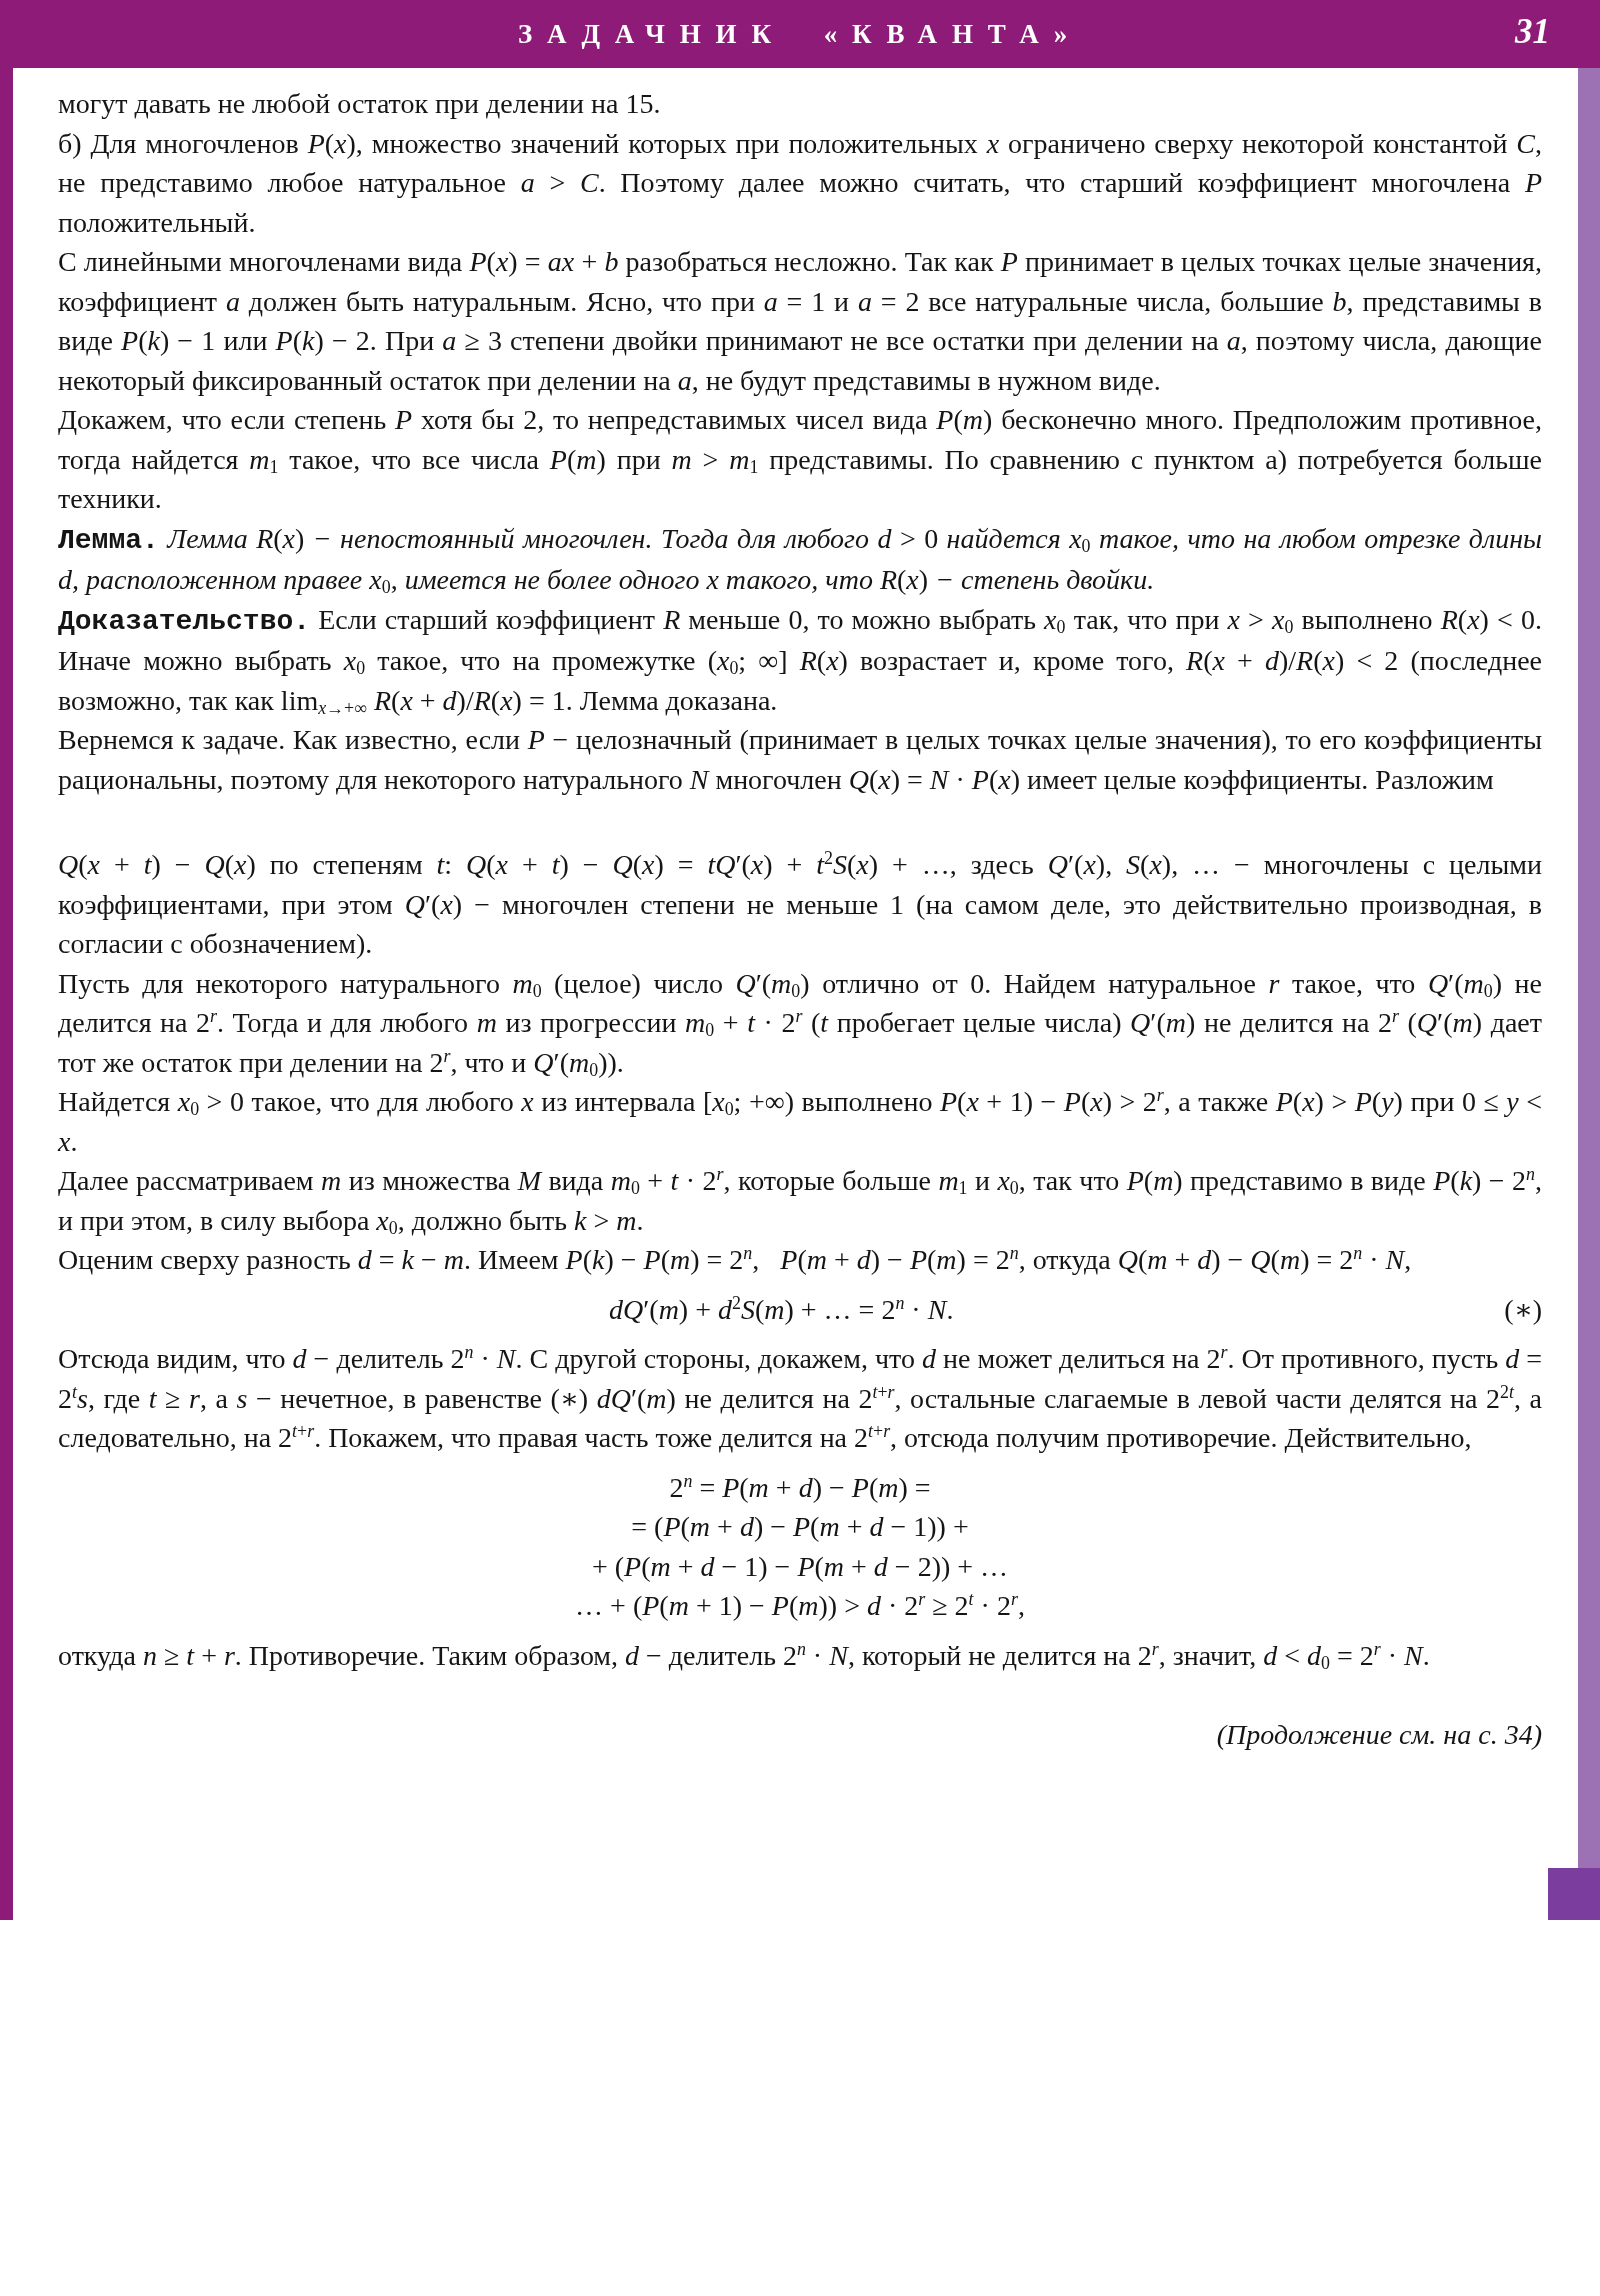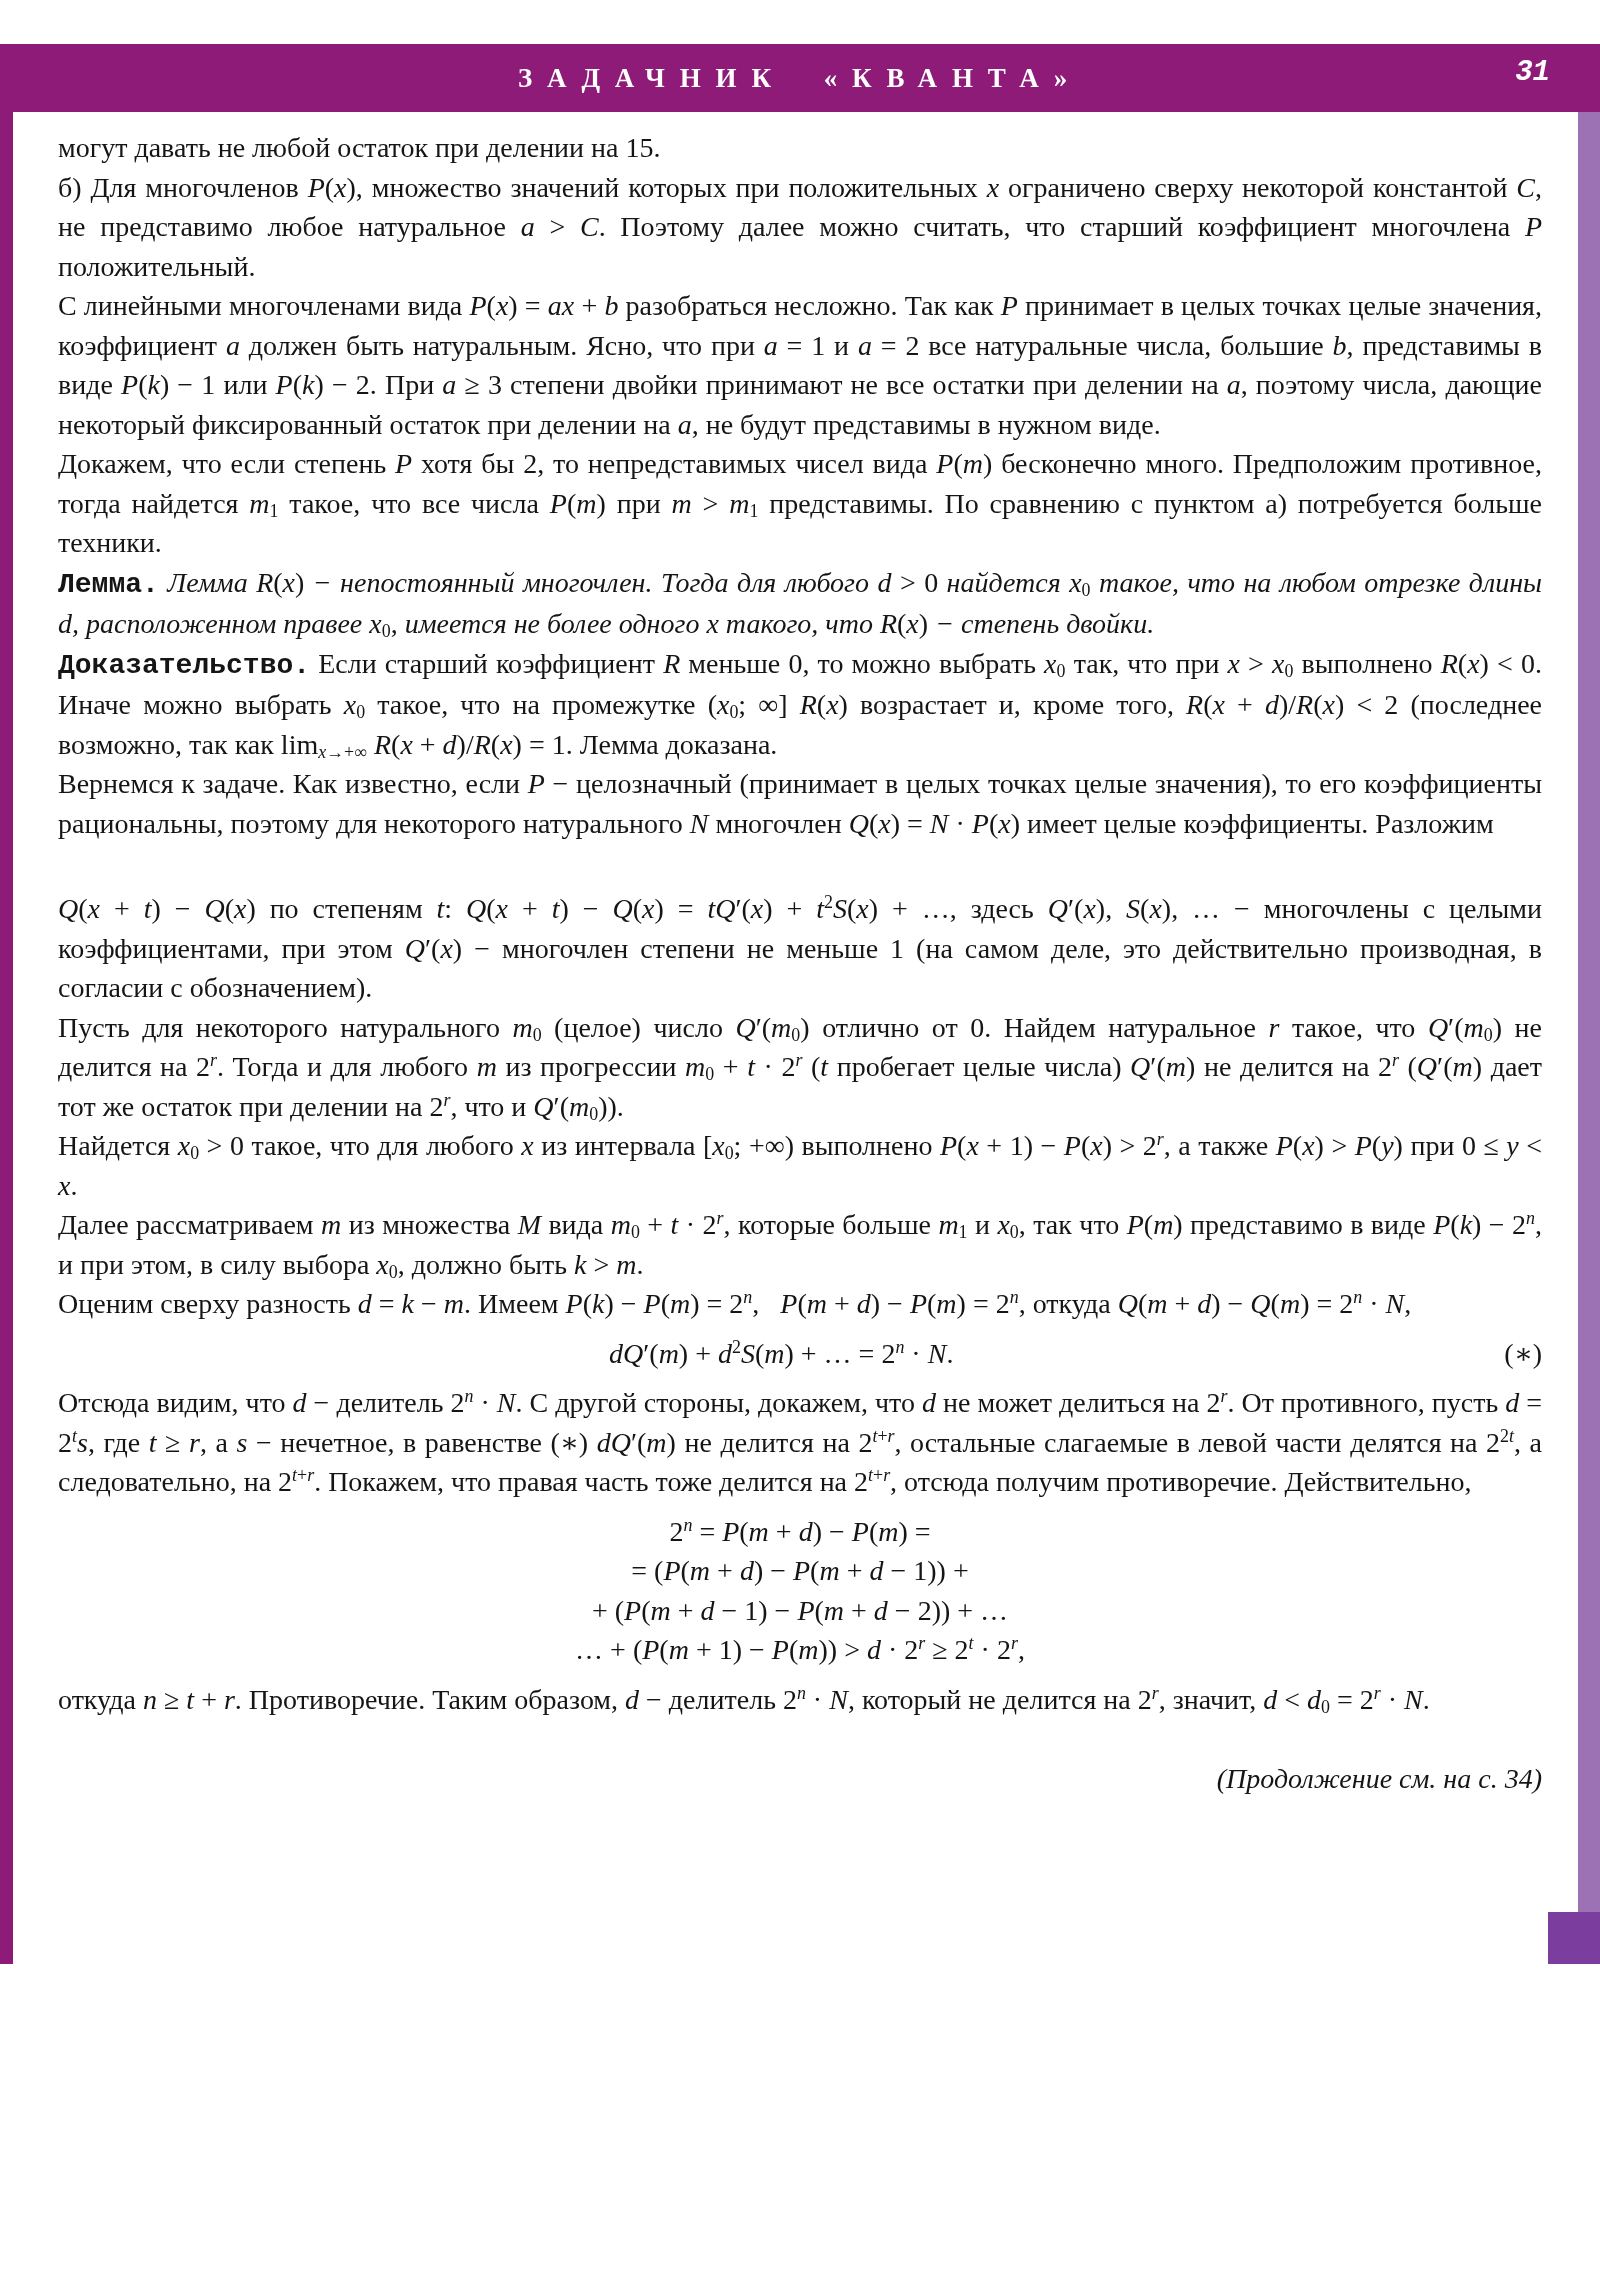--- a/index.html
+++ b/index.html
@@ -4,21 +4,20 @@
 <style>
   html, body { margin: 0; padding: 0; background: #ffffff; }
   .page {
     position: relative;
     width: 1600px;
     height: 1920px;
     background: #ffffff;
     overflow: hidden;
     font-family: "Liberation Serif", "DejaVu Serif", serif;
     color: #151515;
-    margin-top: 44px;
   }
   .header {
     position: absolute;
     top: 0; left: 0;
     width: 100%; height: 68px;
     display: flex;
     align-items: center;
     justify-content: center;
     z-index: 3;
   }
@@ -30,22 +29,21 @@
     word-spacing: 0.6em;
     white-space: nowrap;
   }
   .header-page {
     position: absolute;
     right: 50px;
     top: 12px;
     color: #ffffff;
     font-weight: bold;
     font-style: italic;
-    font-size: 29px;
-    font-family: Liberation Mono, monospace;
+    font-size: 35px;
   }
   .left-strip {
     position: absolute;
     left: 0; top: 0; bottom: 0;
     width: 13px;
     z-index: 2;
   }
   .right-strip {
     position: absolute;
     right: 0; top: 68px; bottom: 0;

